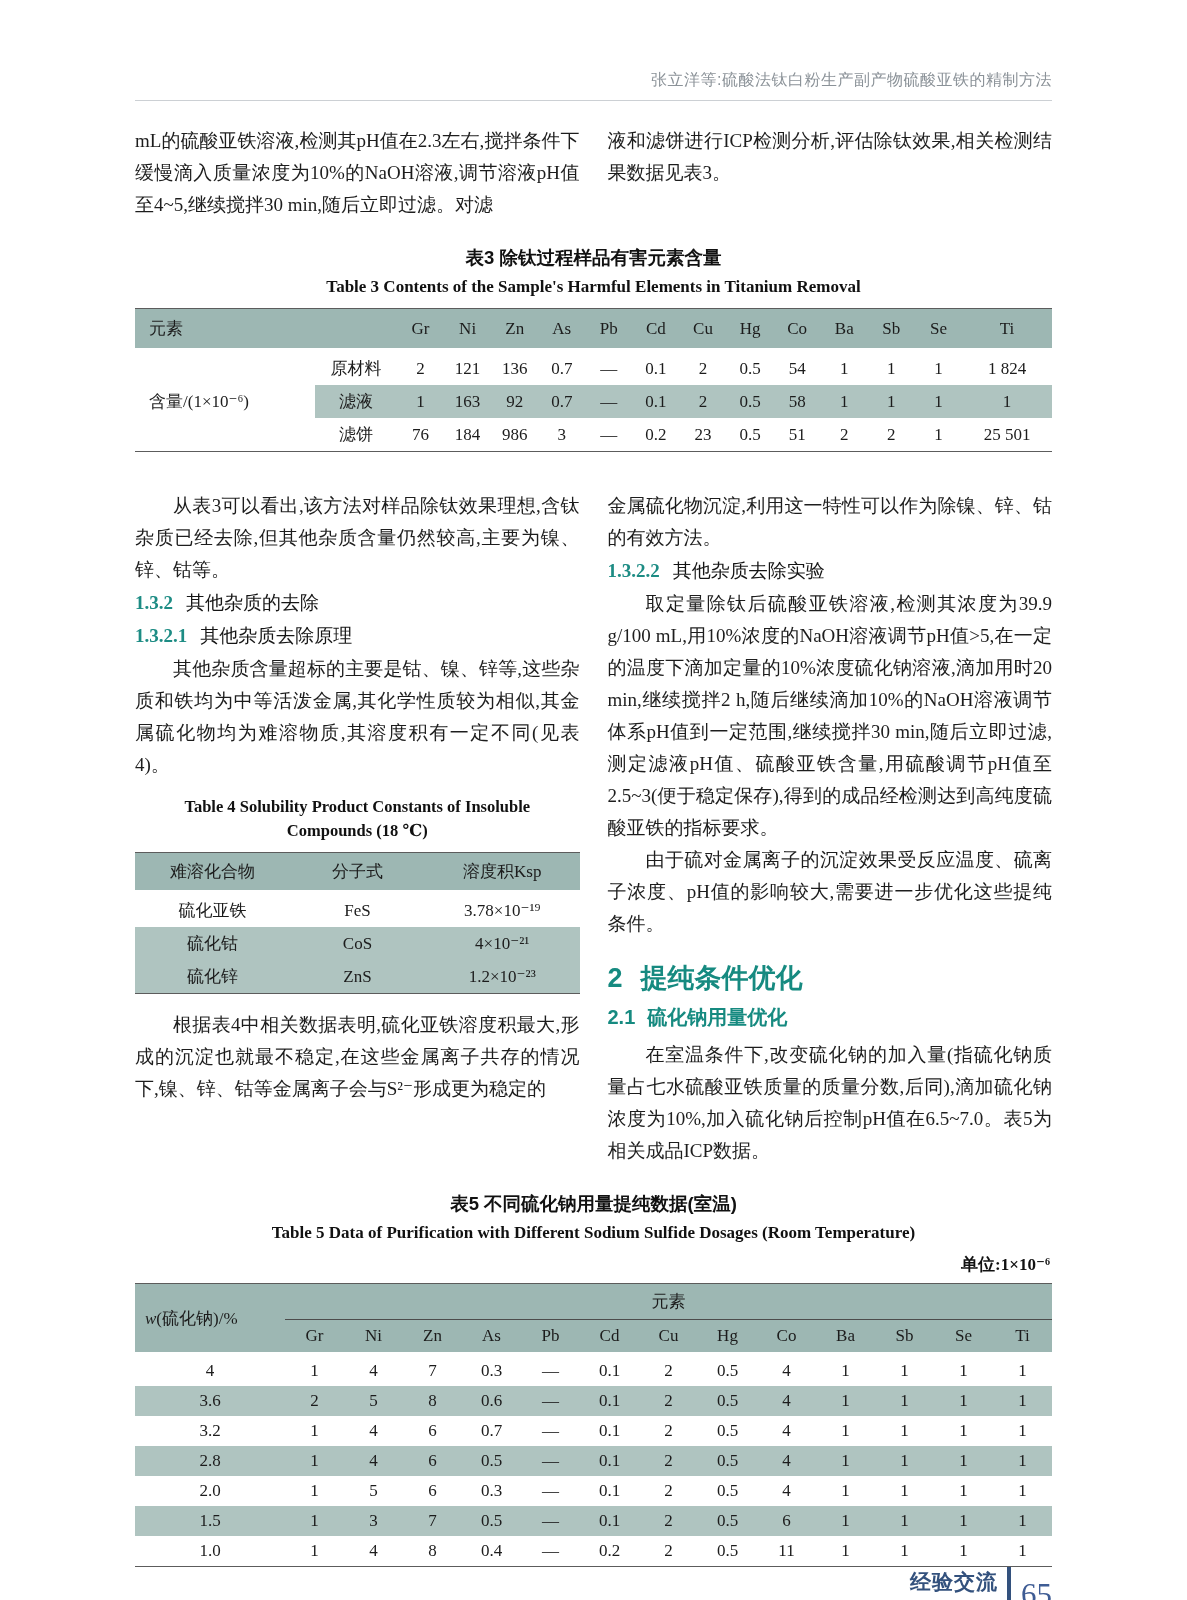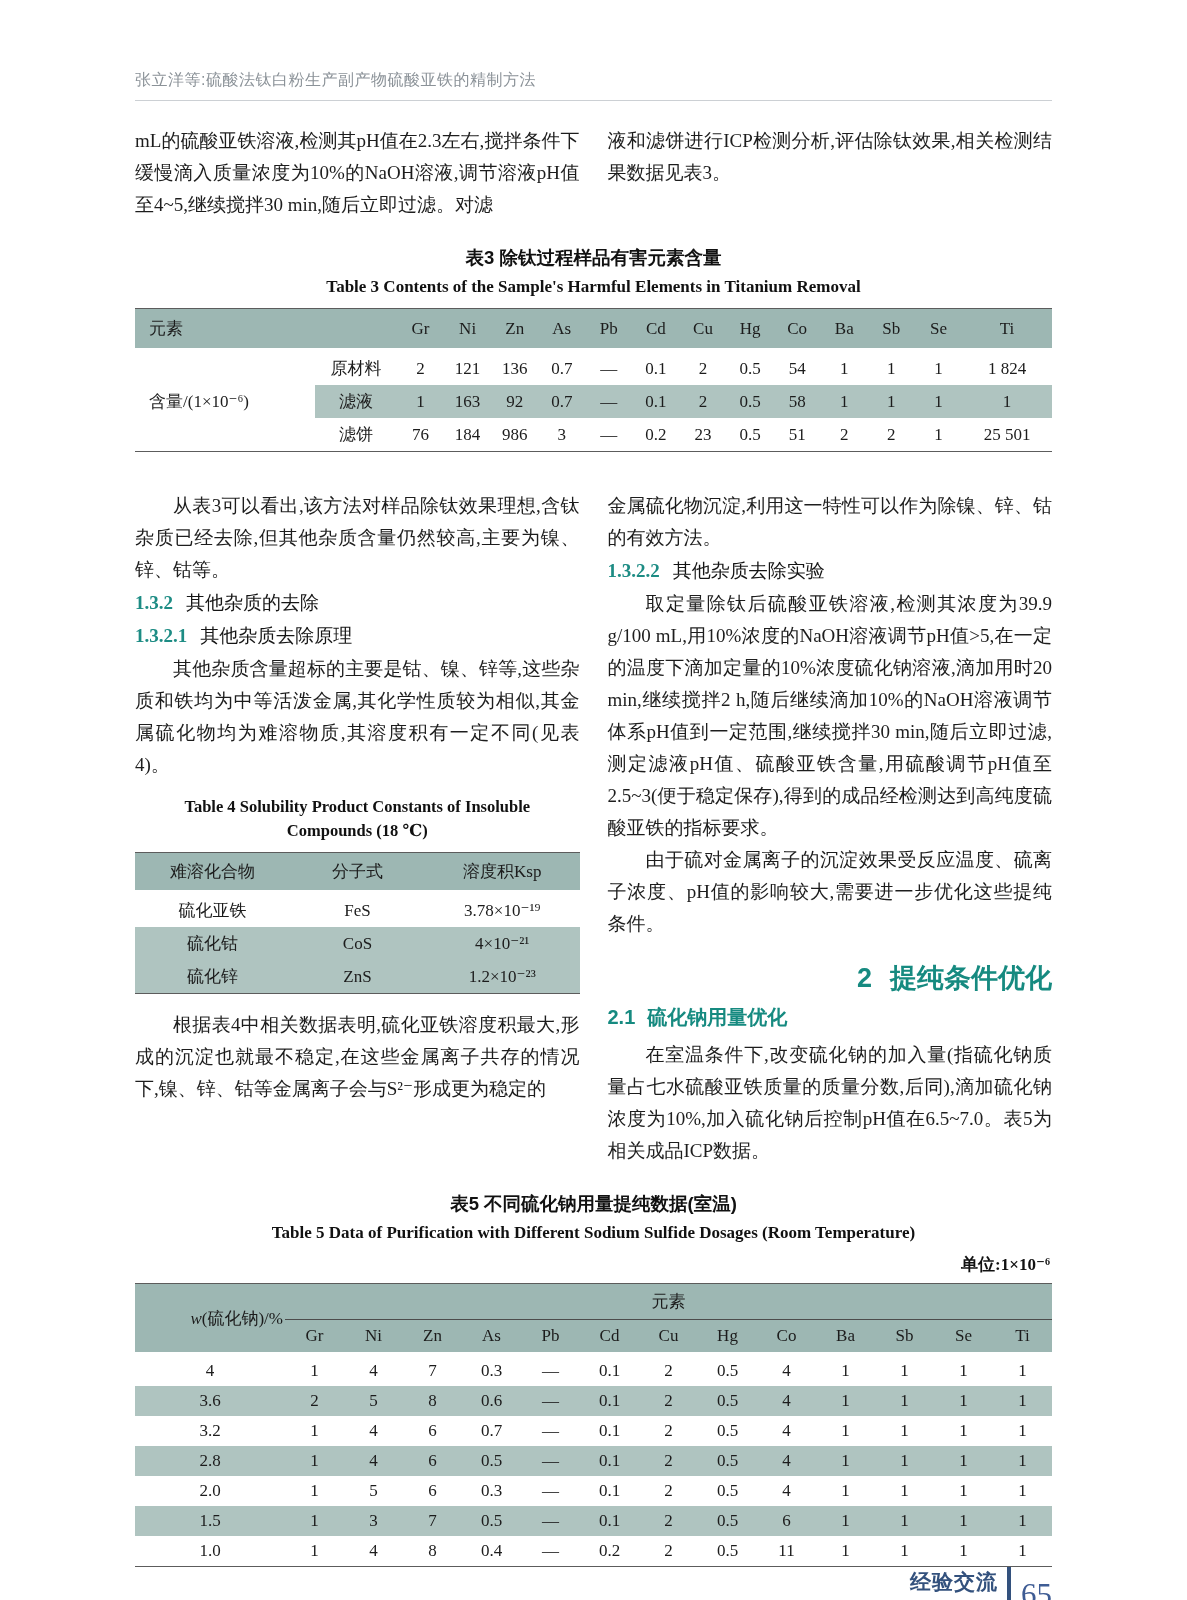--- a/index.html
+++ b/index.html
@@ -11,21 +11,21 @@
     background:#ffffff;
     overflow:hidden;
     padding:0 135px;
     display:flex; flex-direction:column;
     font-family:"Liberation Serif","DejaVu Serif",serif;
     color:#222;
   }
   
   .running-head {
     margin-top:70px;
-    text-align:left;
+    text-align:right;
     font-family:"Liberation Sans","DejaVu Sans",sans-serif;
     font-size:16px; color:#8b9298; letter-spacing:.5px;
   }
   .head-rule { margin-top:9px; border-bottom:1px solid #ccd0d4; }
 
   
   .two-col { display:flex; gap:28px; }
   .two-col .col { flex:1 1 0; min-width:0; }
   p.body-p {
     font-size:19px; line-height:32px; text-align:justify;
@@ -38,21 +38,20 @@
   .h-line {
     font-family:Liberation Serif, serif;
     font-size:19px; line-height:32px; margin:1px 0;
   }
   .h-line .num { color:#1d8c84; font-weight:bold; }
   .h-line .ttl { color:#151515; margin-left:13px; }
   .h2-line {
     font-family:"Liberation Sans","DejaVu Sans",sans-serif;
     font-size:27px; font-weight:bold; color:#168a80;
     margin:20px 0 8px 0;
-    text-align:right;
   }
   .h2-line .ttl { margin-left:18px; }
   .h3-line {
     font-family:"Liberation Sans","DejaVu Sans",sans-serif;
     font-size:20px; font-weight:bold; color:#168a80;
     margin:2px 0 8px 0;
   }
   .h3-line .ttl { margin-left:12px; }
 
   
@@ -86,21 +85,21 @@
   table.data-table thead th { background:#9db7b3; }
   table.data-table tr.stripe td { background:#afc4c0; }
   table.data-table tr.gap td { padding:0; height:4px; background:#fff; }
   .t3 { margin-top:11px; }
   .t3 th.corner, .t3 td.group { text-align:left; padding-left:14px; }
   .t3 thead th { padding:8px 2px; }
   .t4 { margin-top:9px; margin-bottom:15px; }
   .t4 thead th { padding:7px 10px; }
   .t4 td.cname { text-align:center; }
   .t5 { margin-top:2px; }
-  .t5 th.wlabel { text-align:right; padding-left:10px;margin-left:39px; }
+  .t5 th.wlabel { text-align:left; padding-left:10px;margin-left:39px; }
   .t5 th.span-el { border-bottom:1px solid #4c4c4c; padding:6px 2px; }
   .t5 tr.el-row th { padding:6px 2px; }
   .ital { font-style:italic; }
 
   
   .footer {
     margin-top:auto; margin-bottom:52px;
     display:flex; justify-content:flex-end; align-items:center;
   }
   .footer-labels { text-align:right; margin-right:9px; }

